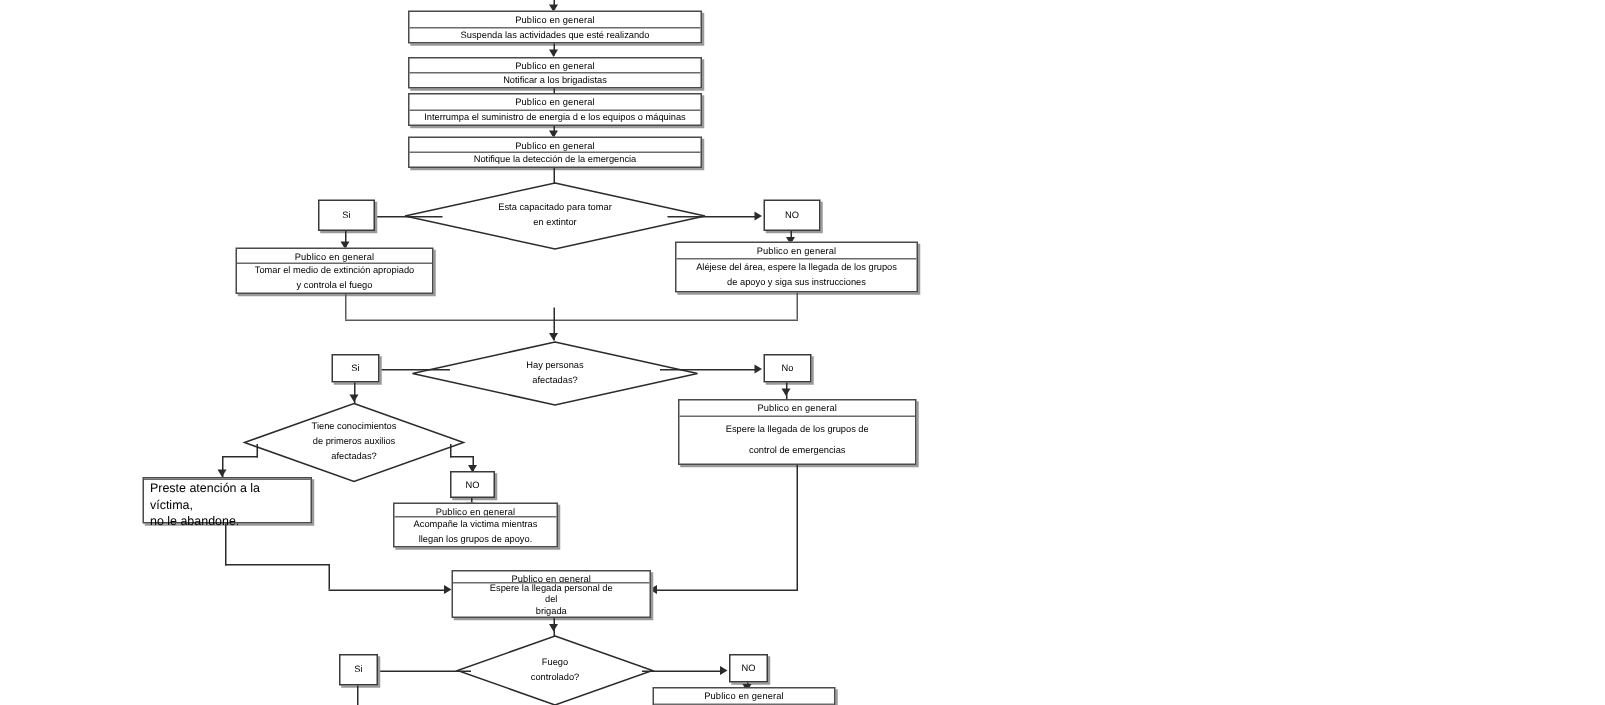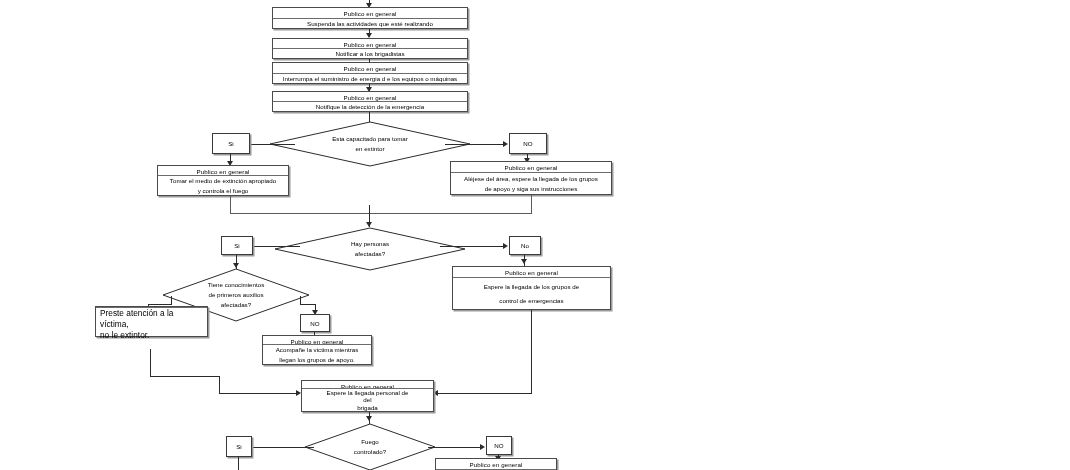--- a/index.html
+++ b/index.html
@@ -235,26 +235,26 @@
   <div class="ln lnh" style="left:300px;top:304px;width:16px;"></div>
   <div class="ln lnv" style="left:315px;top:304px;height:11px;"></div>
   <div class="ar down" style="left:311.6px;top:310px;"></div>
 
   <div class="sbox" style="left:300px;top:314px;width:30px;height:18px;">
     <span>NO</span>
   </div>
   <div class="ln lnv" style="left:314px;top:332px;height:8px;"></div>
   <div class="ar down" style="left:310.6px;top:335px;"></div>
 
-  <div class="pbox" style="left:95px;top:306px;width:113px;height:31px;">
+  <div class="pbox" style="left:95px;top:318px;width:113px;height:31px;">
     <div class="hd">Publico en general</div>
     <div class="bd big">
       <span>
         <span>Preste atención a la víctima,</span><br>
-        <span>no le    extintor.</span>
+        <span>no le    abandone.</span>
       </span>
     </div>
   </div>
 
   <div class="ln lnv" style="left:150px;top:349px;height:28px;"></div>
   <div class="ln lnh" style="left:150px;top:376px;width:70px;"></div>
   <div class="ln lnv" style="left:219px;top:376px;height:17px;"></div>
   <div class="ln lnh" style="left:219px;top:392.5px;width:80px;"></div>
   <div class="ar right" style="left:296px;top:389.5px;"></div>
 

